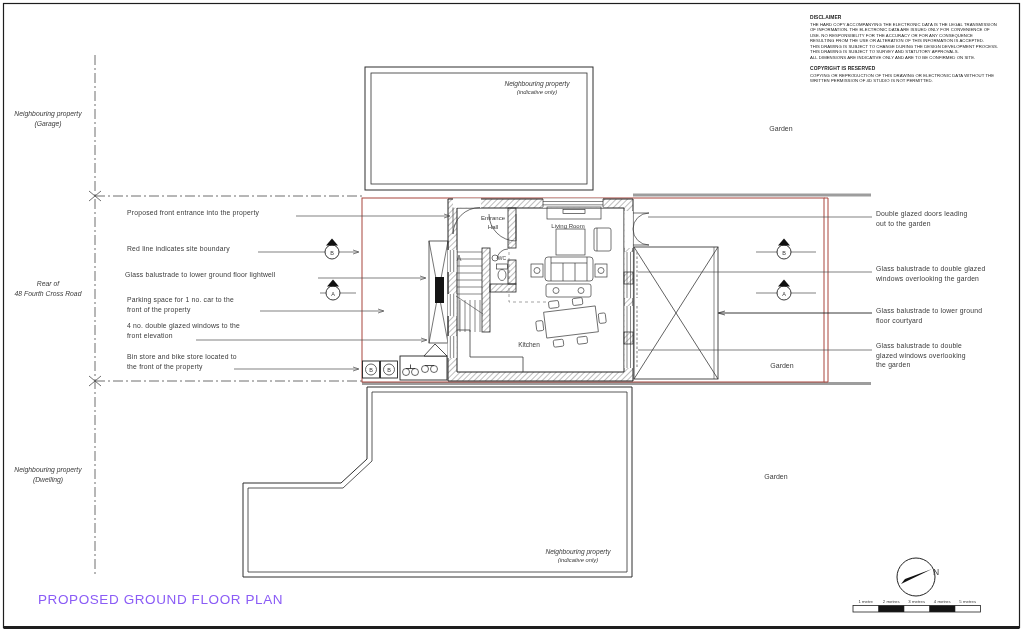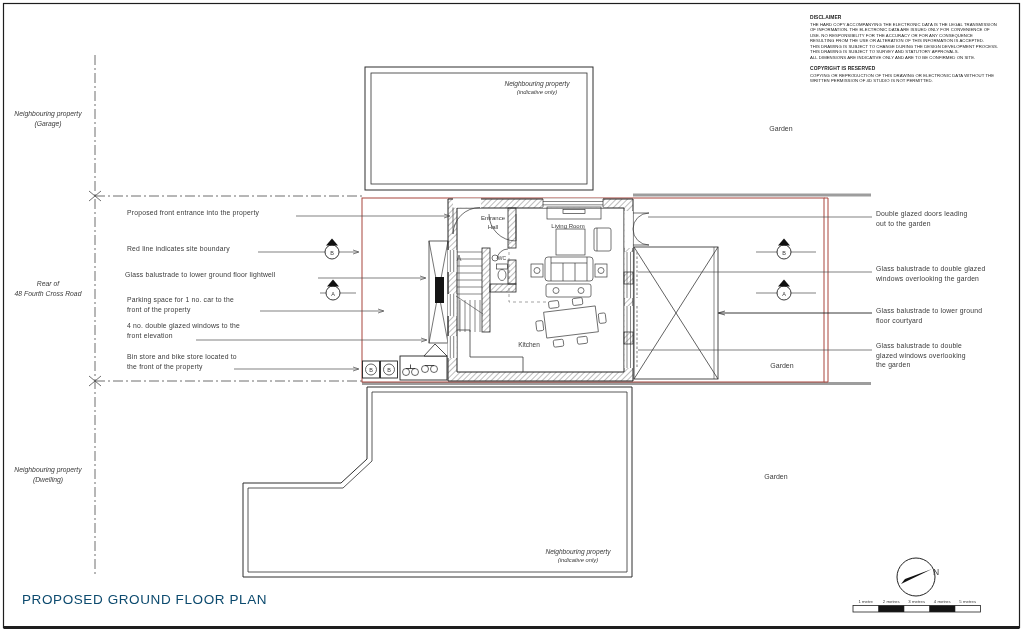--- a/index.html
+++ b/index.html
@@ -8,21 +8,21 @@
   .sheet svg{position:absolute;left:0;top:0;}
   .txt{position:absolute;white-space:nowrap;}
   .ann{font-size:6.8px;line-height:9.6px;color:#3a3a3a;letter-spacing:.2px;}
   .ctx{font-size:6.8px;line-height:10px;color:#3a3a3a;font-style:italic;text-align:center;width:110px;}
   .indic{font-size:6.6px;line-height:9px;color:#3a3a3a;font-style:italic;text-align:center;width:140px;}
   .indic .sub{font-size:5.8px;}
   .disc{position:absolute;left:810px;top:15px;width:200px;color:#222;}
   .disc .h{font-size:4.9px;font-weight:bold;letter-spacing:.1px;margin-bottom:1.5px;}
   .disc .l{font-size:4.25px;line-height:5.55px;letter-spacing:.05px;white-space:nowrap;}
   .disc .gap{height:6px;}
-  .title{position:absolute;left:22px;top:592px;font-size:13.5px;letter-spacing:.6px;color:#0c4a6e;}
+  .title{position:absolute;left:38px;top:592px;font-size:13.5px;letter-spacing:.6px;color:#8b5cf6;}
   text{font-family:"Liberation Sans",sans-serif;fill:#3a3a3a;}
 </style>
 </head>
 <body>
 
 <div class="sheet">
 
 <svg width="1024" height="634" viewBox="0 0 1024 634">
   <defs>
     <pattern id="hatch" patternUnits="userSpaceOnUse" width="4" height="4" patternTransform="rotate(45)">

